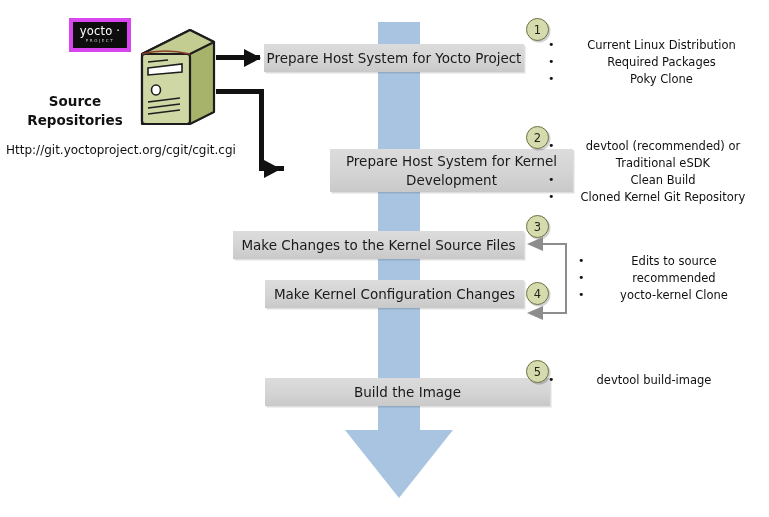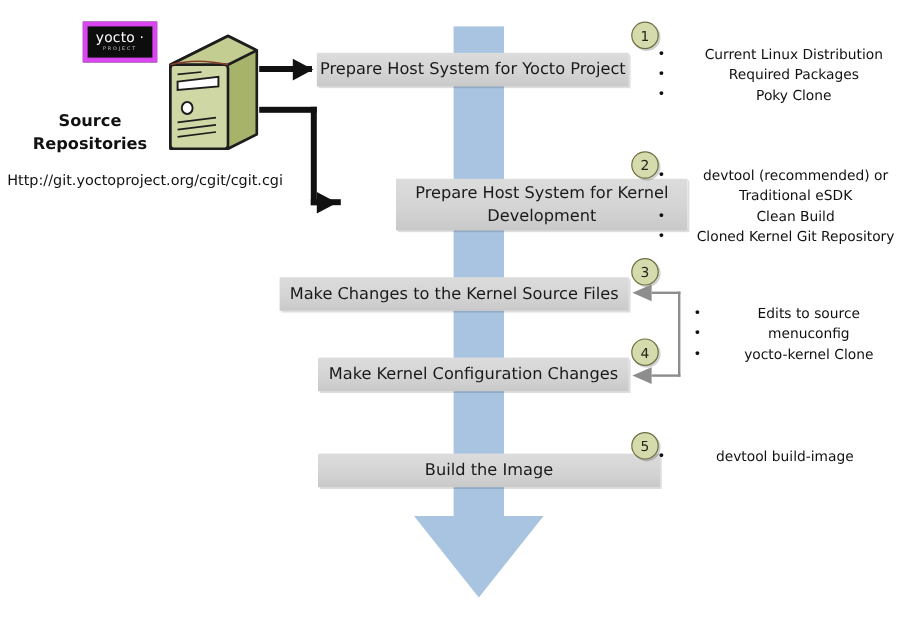--- a/index.html
+++ b/index.html
@@ -29,21 +29,21 @@
            white-space:nowrap;}
 
   
   .box{position:absolute;background:linear-gradient(to bottom,#dcdcdc 0%,#d4d4d4 55%,#c9c9c9 100%);
        box-shadow:1.5px 1.5px 0 rgba(0,0,0,.13);
        display:flex;align-items:center;justify-content:center;text-align:center;
        font-size:13.5px;color:#1a1a1a;line-height:19px;box-sizing:border-box;}
   #box1{left:264px;top:44px;width:260px;height:28px;}
   #box2{left:288px;top:149px;width:243px;height:43px;margin-left:42px;}
   #box3{left:233px;top:231px;width:291px;height:28px;}
-  #box4{left:265px;top:298px;width:259px;height:28px;}
+  #box4{left:265px;top:280px;width:259px;height:28px;}
   #box5{left:265px;top:378px;width:285px;height:28px;text-align:right;}
 
   
   .step{position:absolute;width:23px;height:23px;border-radius:50%;
         background:#d6dbae;border:1.6px solid #6e6f42;box-sizing:border-box;
         display:flex;align-items:center;justify-content:center;
         font-size:11.5px;color:#24241a;
         box-shadow:1.5px 1.5px 0 rgba(0,0,0,.18);}
   #step1{left:526px;top:18px;}
   #step2{left:526px;top:126px;}
@@ -159,21 +159,21 @@
         <span class="cont">Traditional eSDK</span>
       </li>
       <li>Clean Build</li>
       <li>Cloned Kernel Git Repository</li>
     </ul>
   </div>
 
   <div class="notes" id="notes3">
     <ul>
       <li>Edits to source</li>
-      <li>menuconfig</li>
+      <li>recommended</li>
       <li>yocto-kernel Clone</li>
     </ul>
   </div>
 
   <div class="notes" id="notes5">
     <ul>
       <li>devtool build-image</li>
     </ul>
   </div>
 

